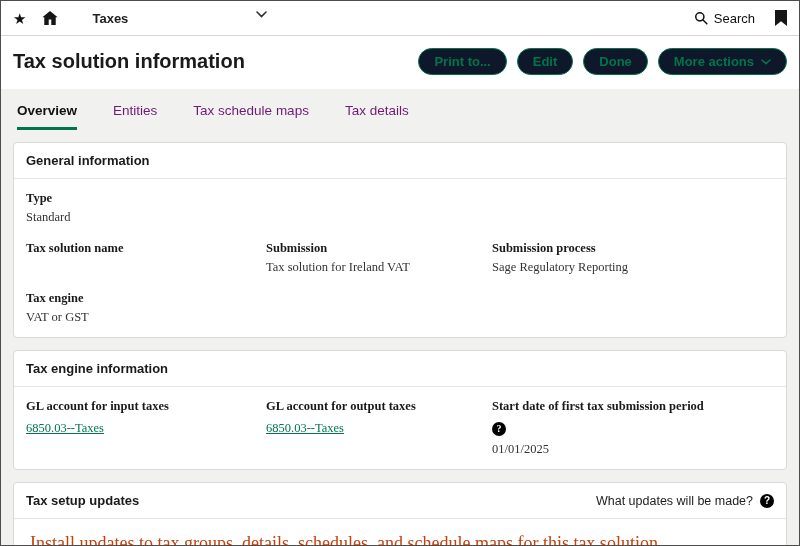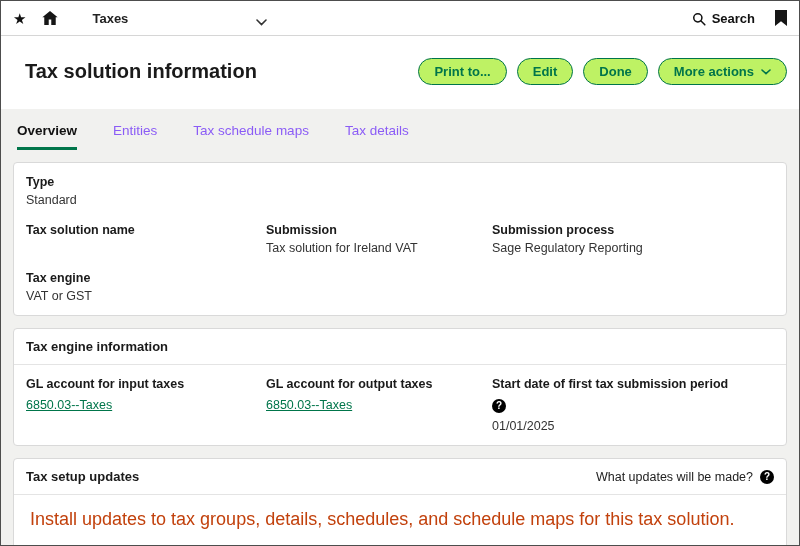--- a/index.html
+++ b/index.html
@@ -12,54 +12,54 @@
   }
   
   .topbar{
     height:34px;flex:0 0 auto;background:#fff;border-bottom:1px solid #d6d6d6;
     display:flex;align-items:center;justify-content:space-between;padding:0 12px;
   }
   .topbar-left{display:flex;align-items:center;}
   .tb-star{font-size:15px;color:#111;margin-right:16px;cursor:pointer;line-height:1;}
   .tb-home{margin-right:34px;cursor:pointer;display:inline-flex;}
   .module-select{
-    display:flex;align-items:flex-end;justify-content:space-between;
+    display:flex;align-items:flex-start;justify-content:space-between;
     width:175px;font-weight:700;font-size:13px;color:#222;cursor:pointer;
   }
   .topbar-right{display:flex;align-items:center;gap:20px;}
-  .search-btn{display:flex;align-items:flex-end;gap:6px;font-weight:700;font-size:13px;color:#111;cursor:pointer;}
+  .search-btn{display:flex;align-items:center;gap:6px;font-weight:400;font-size:13px;color:#111;cursor:pointer;}
   .tb-bookmark{display:inline-flex;cursor:pointer;}
   
   .page-header{
     background:#fff;display:flex;align-items:center;justify-content:space-between;
     padding:12px 12px 14px;flex:0 0 auto;
   }
   .page-title{font-size:20px;font-weight:700;color:#1a1a1a;}
   .header-buttons{display:flex;gap:10px;align-items:center;}
   .btn{
     display:inline-flex;align-items:center;gap:7px;height:27px;padding:0 15px;
-    border:1px solid #00754a;border-radius:15px;background:#bef264;color:#00754a;
+    border:1px solid #00754a;border-radius:15px;background:#0f172a;color:#00754a;
     font-size:13px;font-weight:600;cursor:pointer;font-family:inherit;white-space:nowrap;
   }
   
   .tabbar{display:flex;gap:36px;padding:14px 16px 0;flex:0 0 auto;}
   .tab{
-    font-size:13.5px;color:#8b5cf6;padding-bottom:9px;border-bottom:3px solid transparent;
+    font-size:13.5px;color:#701a75;padding-bottom:9px;border-bottom:3px solid transparent;
     cursor:pointer;
   }
   .tab.active{border-bottom-color:#00754a;font-weight:600;color:#111;}
   
   .content{padding:12px;display:flex;flex-direction:column;gap:12px;flex:1;overflow:hidden;}
   .card{background:#fff;border:1px solid #d9d9d9;border-radius:4px;}
   .card-header{
     display:flex;align-items:center;justify-content:space-between;
     padding:10px 12px;border-bottom:1px solid #e4e4e4;
   }
   .card-title{font-size:13px;font-weight:700;color:#1a1a1a;}
-  .card-body{padding:12px;}
+  .card-body{padding:12px;font-family:Liberation Serif, serif;}
   .grid3{display:grid;grid-template-columns:240px 226px 1fr;row-gap:16px;}
   .field-label{font-size:12.5px;font-weight:700;color:#1a1a1a;margin-bottom:4px;}
   .field-value{font-size:12.5px;color:#333;}
   a.link{color:#00754a;text-decoration:underline;font-size:12.5px;cursor:pointer;}
   .help-icon{
     width:14px;height:14px;border-radius:50%;background:#000;color:#fff;
     font-size:10px;font-weight:700;display:inline-flex;align-items:center;justify-content:center;
     flex:0 0 auto;cursor:pointer;line-height:1;
   }
   .card-help{display:flex;align-items:center;gap:7px;font-size:12.5px;color:#222;margin-left:24px;}
@@ -96,21 +96,21 @@
       </div>
       <span class="tb-bookmark">
         <svg width="12" height="16" viewBox="0 0 12 16">
           <path d="M0 0 H12 V16 L6 11.2 L0 16 Z" fill="#161616"></path>
         </svg>
       </span>
     </div>
   </header>
 
   <div class="page-header">
-    <h1 class="page-title" style="margin:12px;">Tax solution information</h1>
+    <h1 class="page-title" style="margin:0;">Tax solution information</h1>
     <div class="header-buttons">
       <button class="btn">Print to...</button>
       <button class="btn">Edit</button>
       <button class="btn">Done</button>
       <button class="btn">
         <span>More actions</span>
         <svg width="10" height="6" viewBox="0 0 10 6">
           <path d="M1 1 L5 4.6 L9 1" stroke="#00754a" stroke-width="1.6" fill="none" stroke-linecap="round"></path>
         </svg>
       </button>
@@ -120,20 +120,23 @@
   <nav class="tabbar">
     <span class="tab active">Overview</span>
     <span class="tab">Entities</span>
     <span class="tab">Tax schedule maps</span>
     <span class="tab">Tax details</span>
   </nav>
 
   <main class="content">
 
     <section class="card">
+      <div class="card-header">
+        <span class="card-title">General information</span>
+      </div>
       <div class="card-body grid3">
         <div style="grid-column:1 / span 3;">
           <div class="field-label">Type</div>
           <div class="field-value">Standard</div>
         </div>
         <div>
           <div class="field-label">Tax solution name</div>
         </div>
         <div>
           <div class="field-label">Submission</div>

